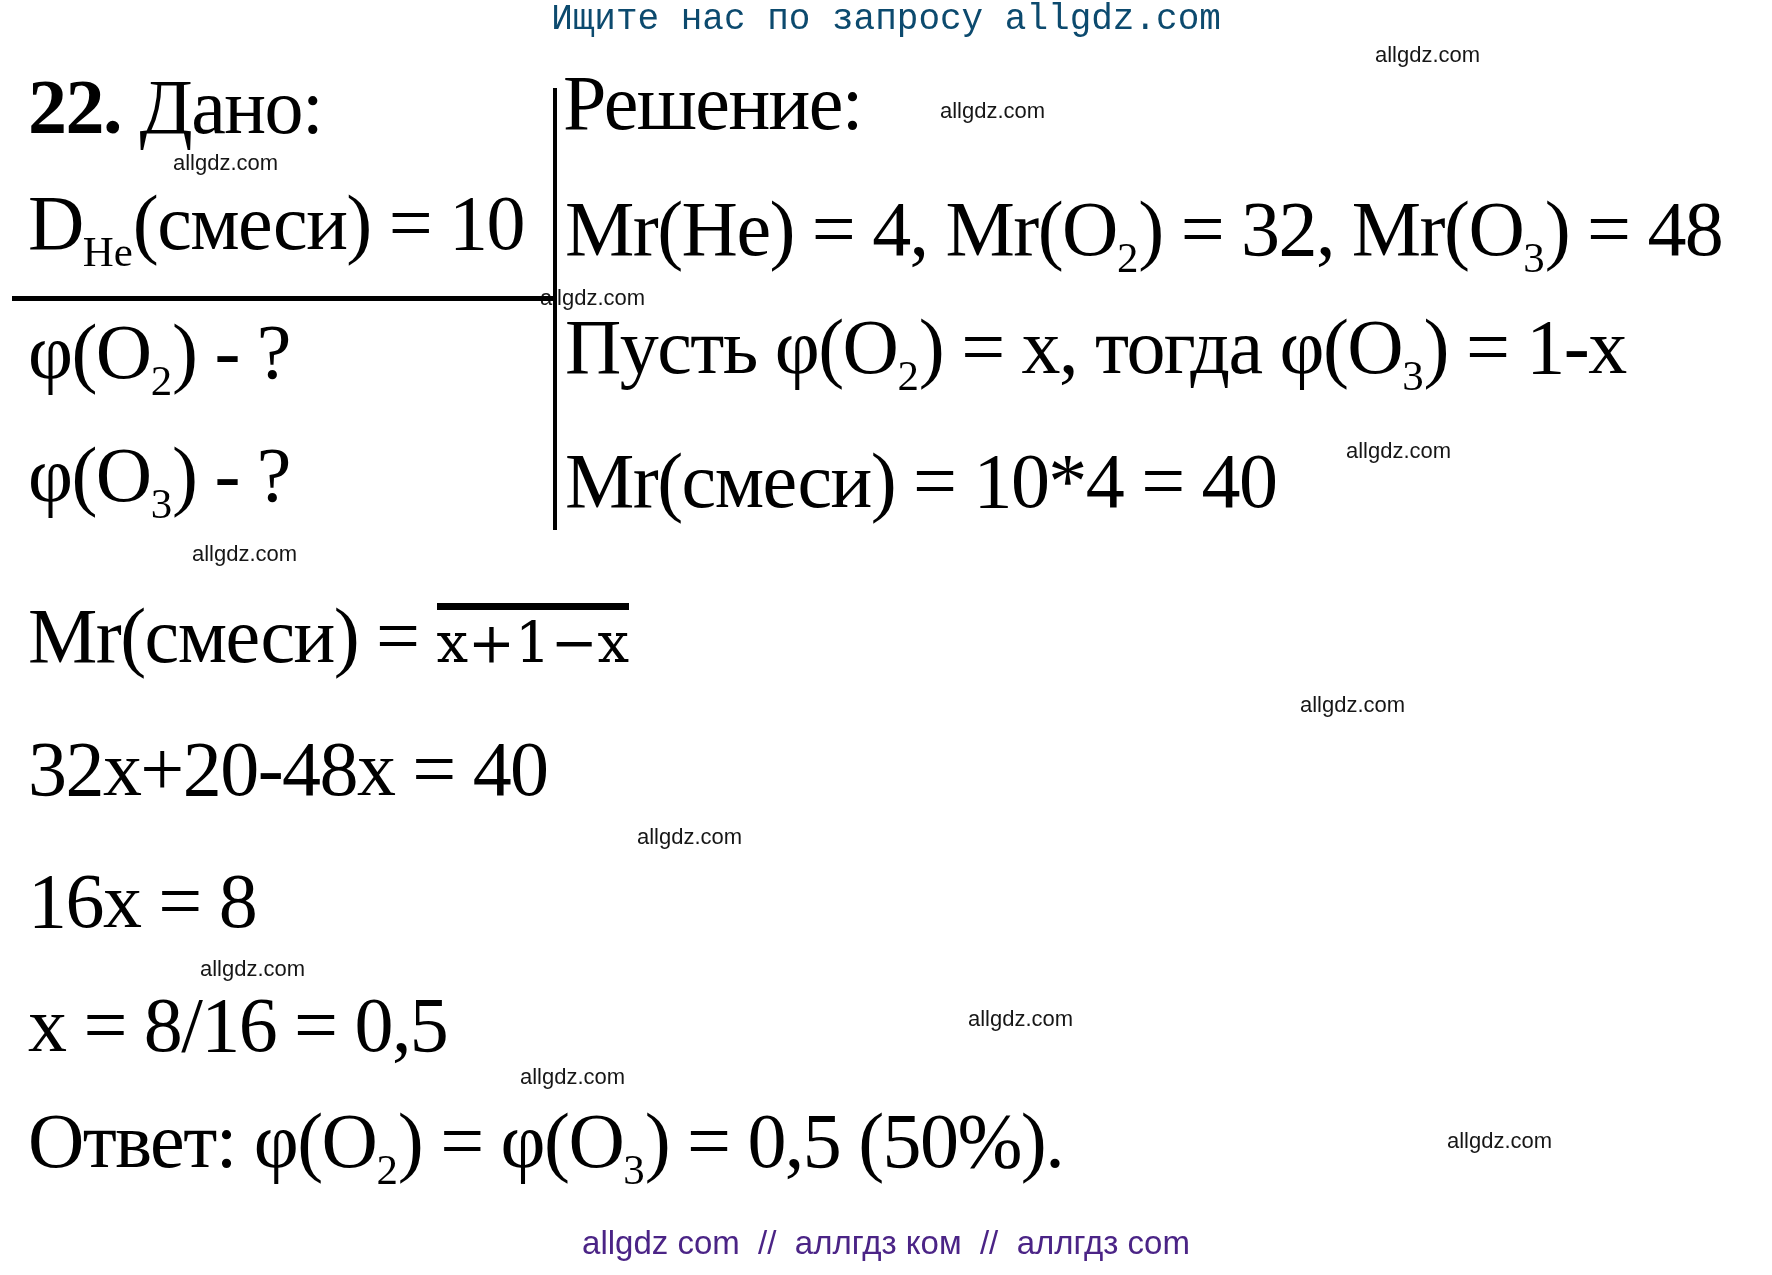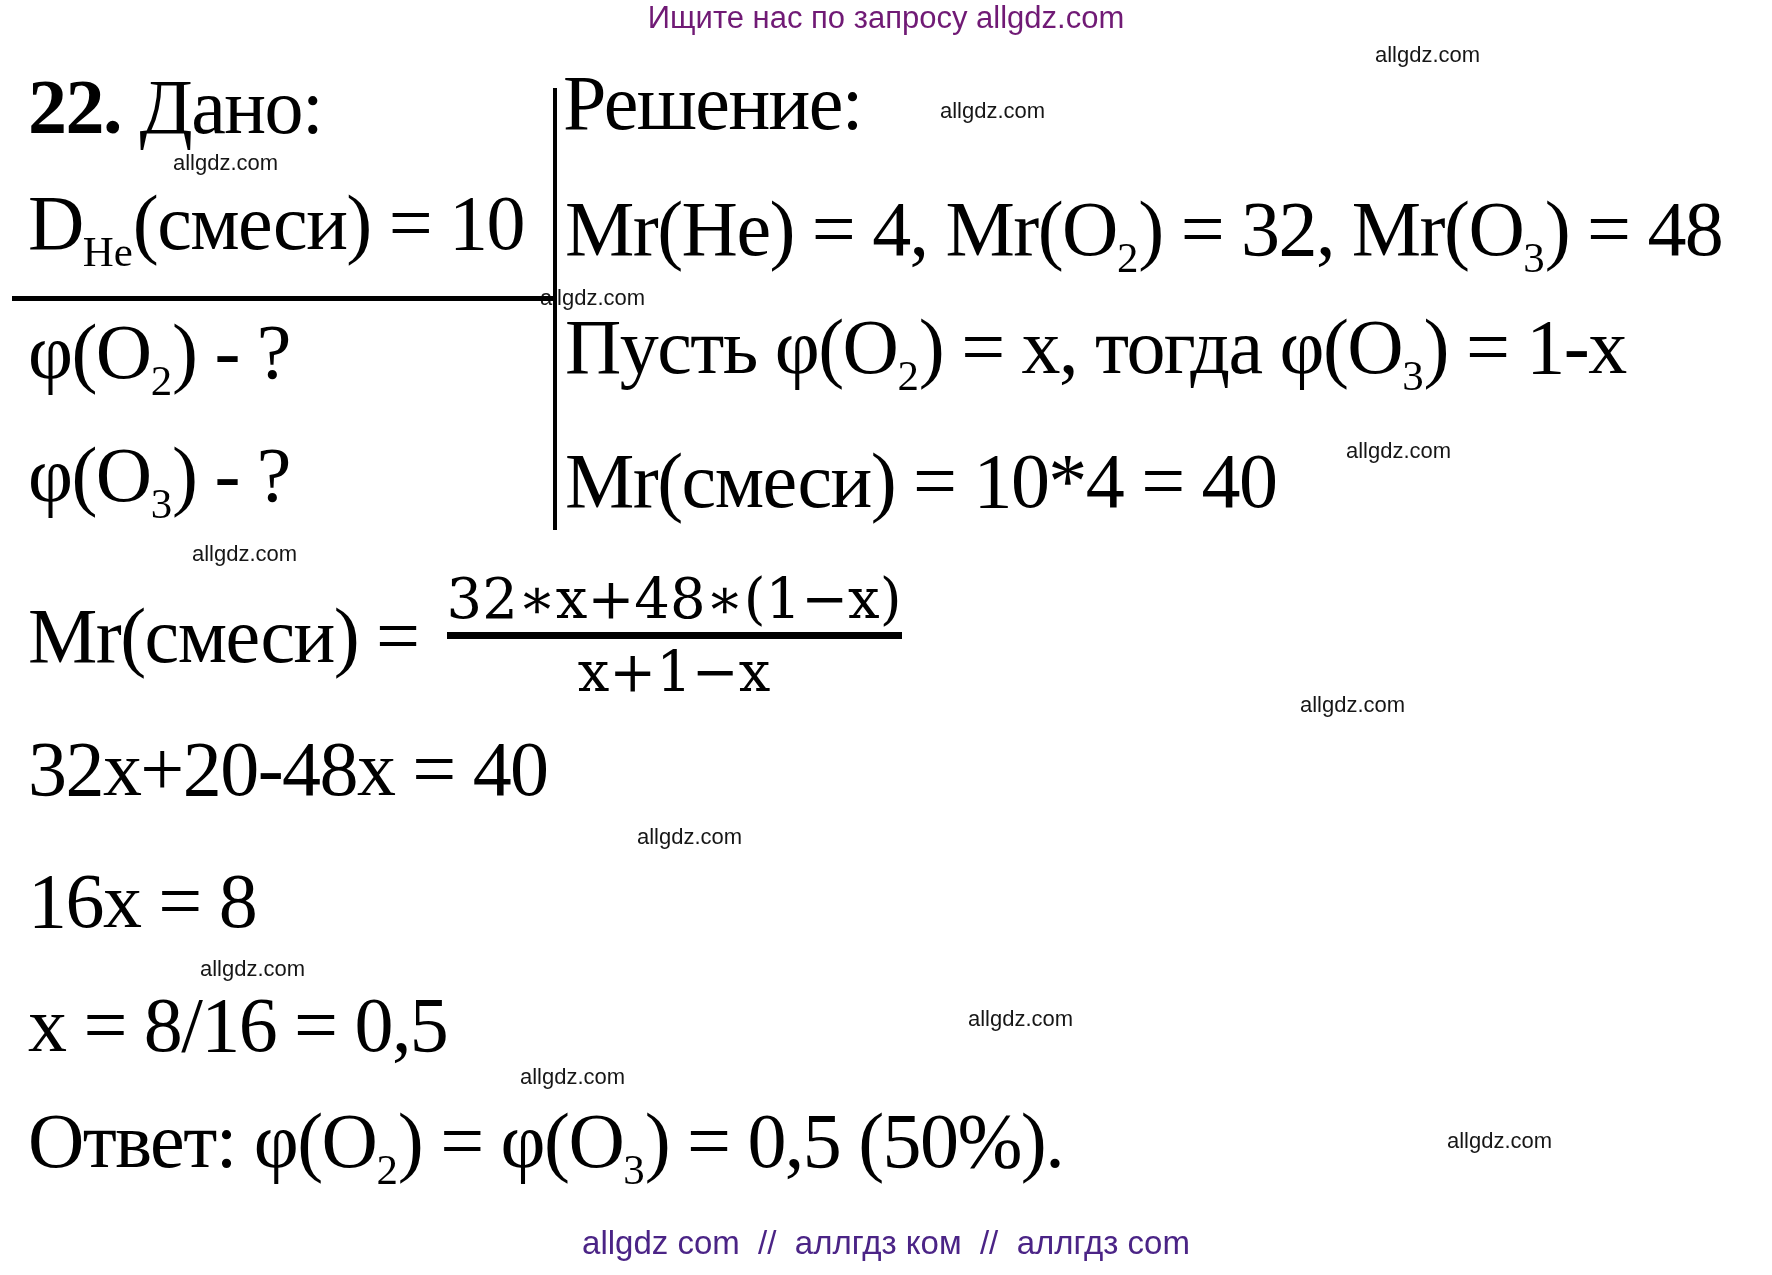--- a/index.html
+++ b/index.html
@@ -29,24 +29,24 @@
   .num-label { margin-right: 0.24em; }
   
   .wm {
     font-family: "Liberation Sans", sans-serif;
     font-size: 22px;
     line-height: 1;
     color: #161616;
   }
   
   .promo {
-    font-family: Liberation Sans, sans-serif;
-    font-size: 31px;
+    font-family: Liberation Mono, monospace;
+    font-size: 36px;
     line-height: 1;
-    color: #701a75;
+    color: #0c4a6e;
     left: 50%;
     transform: translateX(-50%);
     top: 2px;
   }
   
   .footer {
     font-family: "Liberation Sans", sans-serif;
     font-size: 33px;
     line-height: 1;
     color: #4b2486;
@@ -68,21 +68,21 @@
     width: 541px; height: 5px;
     background: #000;
   }
   
   .frac-row {
     position: absolute;
     left: 28px; top: 556px;
     height: 160px;
     display: flex;
     align-items: center;
-    gap: 28px;
+    gap: 18px;
   }
   .fraction {
     display: inline-flex;
     flex-direction: column;
     align-items: center;
     font-family: "DejaVu Serif", serif;
     font-size: 56px;
     line-height: 1.05;
   }
   .fraction .fbar {
@@ -121,21 +121,20 @@
 <div class="abs eq" style="left:28px; top:436px;"><span>φ(O</span><sub>3</sub><span>) - ?</span></div>
 
 <div class="abs eq" style="left:563px; top:64px;">Решение:</div>
 <div class="abs eq" style="left:565px; top:190px;"><span>Mr(He) = 4, Mr(O</span><sub>2</sub><span>) = 32, Mr(O</span><sub>3</sub><span>) = 48</span></div>
 <div class="abs eq" style="left:565px; top:308px;text-align:center;"><span>Пусть φ(O</span><sub>2</sub><span>) = x, тогда φ(O</span><sub>3</sub><span>) = 1-x</span></div>
 <div class="abs eq" style="left:565px; top:442px;">Mr(смеси) = 10*4 = 40</div>
 
 <div class="frac-row">
   <span class="eq">Mr(смеси) =</span>
   <span class="fraction">
-    <span>32∗x+48∗(1−x)</span>
     <span class="fbar"></span>
     <span>x+1−x</span>
   </span>
 </div>
 
 <div class="abs eq" style="left:28px; top:730px;">32x+20-48x = 40</div>
 <div class="abs eq" style="left:28px; top:862px;">16x = 8</div>
 <div class="abs eq" style="left:28px; top:986px;">x = 8/16 = 0,5</div>
 <div class="abs eq" style="left:28px; top:1102px;"><span>Ответ: φ(O</span><sub>2</sub><span>) = φ(O</span><sub>3</sub><span>) = 0,5 (50%).</span></div>
 

